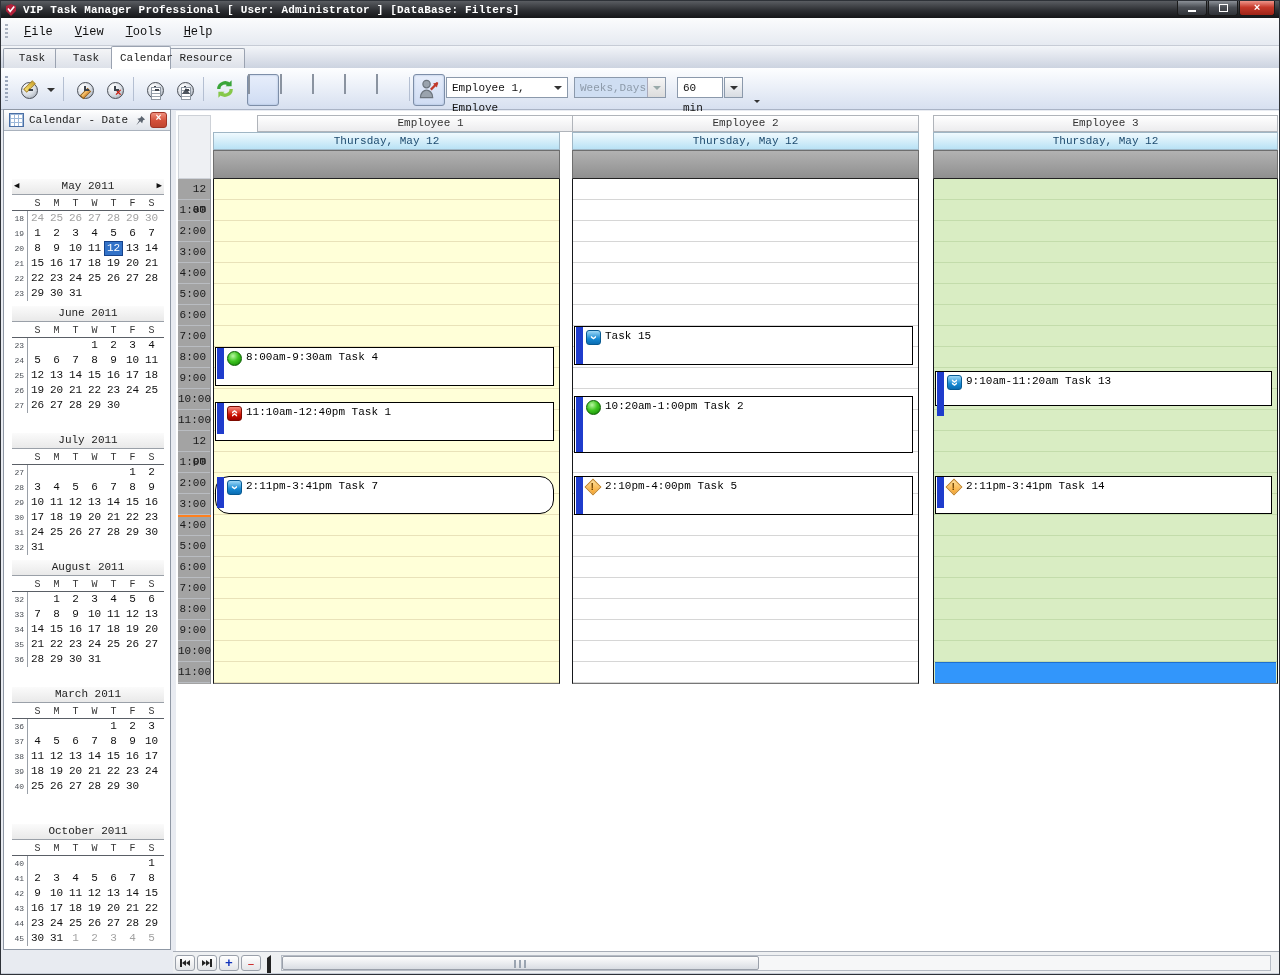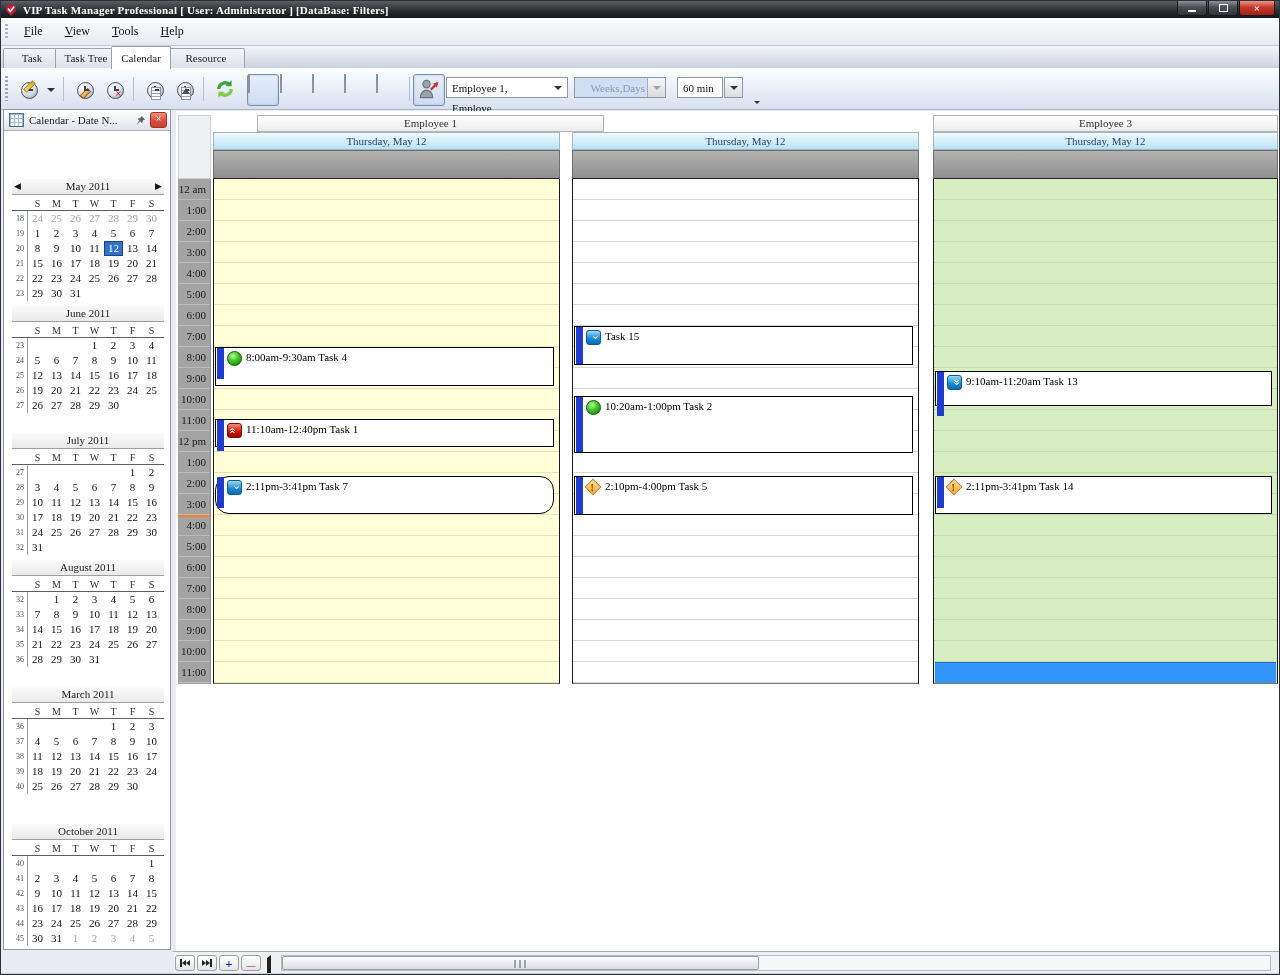--- a/index.html
+++ b/index.html
@@ -1,16 +1,16 @@
 <!DOCTYPE html>
 <html><head>
 <meta charset="utf-8">
 <style>
   html,body{margin:0;padding:0;background:#4b5360;}
-  #app{position:relative;width:1280px;height:975px;background:#e8ebf1;font-family:Liberation Serif, serif;overflow:hidden;border:1px solid #2e3238;box-sizing:border-box;}
+  #app{position:relative;width:1280px;height:975px;background:#e8ebf1;font-family:Liberation Mono, monospace;overflow:hidden;border:1px solid #2e3238;box-sizing:border-box;}
   
   .titlebar{position:absolute;left:0;top:0;width:100%;height:17px;background:linear-gradient(#5a5d62,#2d2f33 55%,#151618);display:flex;align-items:center;}
   .titlebar .logo{width:12px;height:12px;margin:0 6px 0 4px;}
   .titlebar .title{color:#fff;font-size:11px;font-weight:bold;letter-spacing:.2px;}
   .winbtns{position:absolute;right:4px;top:0;display:flex;}
   .winbtn{width:28px;height:14px;margin-left:1px;border:1px solid #1a1a1a;border-top:none;border-radius:0 0 3px 3px;background:linear-gradient(#8b9097,#4a4e54 45%,#303338);display:flex;align-items:center;justify-content:center;color:#fff;}
   .winbtn.close{background:linear-gradient(#f0958a,#c6392a 45%,#9d2417);width:34px;font-size:11px;font-weight:bold;line-height:10px;}
   .glyph-min{width:8px;height:2px;background:#fff;margin-top:6px;}
   .glyph-restore{width:7px;height:6px;border:1px solid #fff;position:relative;}
   
@@ -684,36 +684,37 @@
 
     <div class="col-head" style="left:37px;width:347px;margin-left:44px;">Employee 1</div>
     <div class="day-head" style="left:37px;width:347px;">Thursday, May 12</div>
     <div class="allday" style="left:37px;width:347px;"></div>
     <div class="colgrid grid-y" style="left:37px;width:347px;">
       <div class="event" style="top:168px;height:39px;">
         <span class="ev-strip" style="height:31px;"></span>
         <span class="ic ic-ball"></span>
         <span class="ev-label">8:00am-9:30am Task 4</span>
       </div>
-      <div class="event" style="top:240px;height:28px;">
+      <div class="event" style="top:223px;height:39px;">
         <span class="ev-strip" style="height:31px;"></span>
         <span class="ic ic-prio ic-prio-highest">
             <span>«</span>
           </span>
         <span class="ev-label">11:10am-12:40pm Task 1</span>
       </div>
       <div class="event" style="top:297px;height:38px;border-radius:14px;">
         <span class="ev-strip" style="height:31px;"></span>
         <span class="ic ic-prio ic-prio-low">
             <span>‹</span>
           </span>
         <span class="ev-label">2:11pm-3:41pm Task 7</span>
       </div>
     </div>
 
+    <div class="col-head" style="left:396px;width:347px;">Employee 2</div>
     <div class="day-head" style="left:396px;width:347px;">Thursday, May 12</div>
     <div class="allday" style="left:396px;width:347px;"></div>
     <div class="colgrid grid-w" style="left:396px;width:347px;">
       <div class="event" style="top:147px;height:39px;">
         <span class="ev-strip" style="height:37px;"></span>
         <span class="ic ic-prio ic-prio-low">
             <span>‹</span>
           </span>
         <span class="ev-label">Task 15</span>
       </div>

